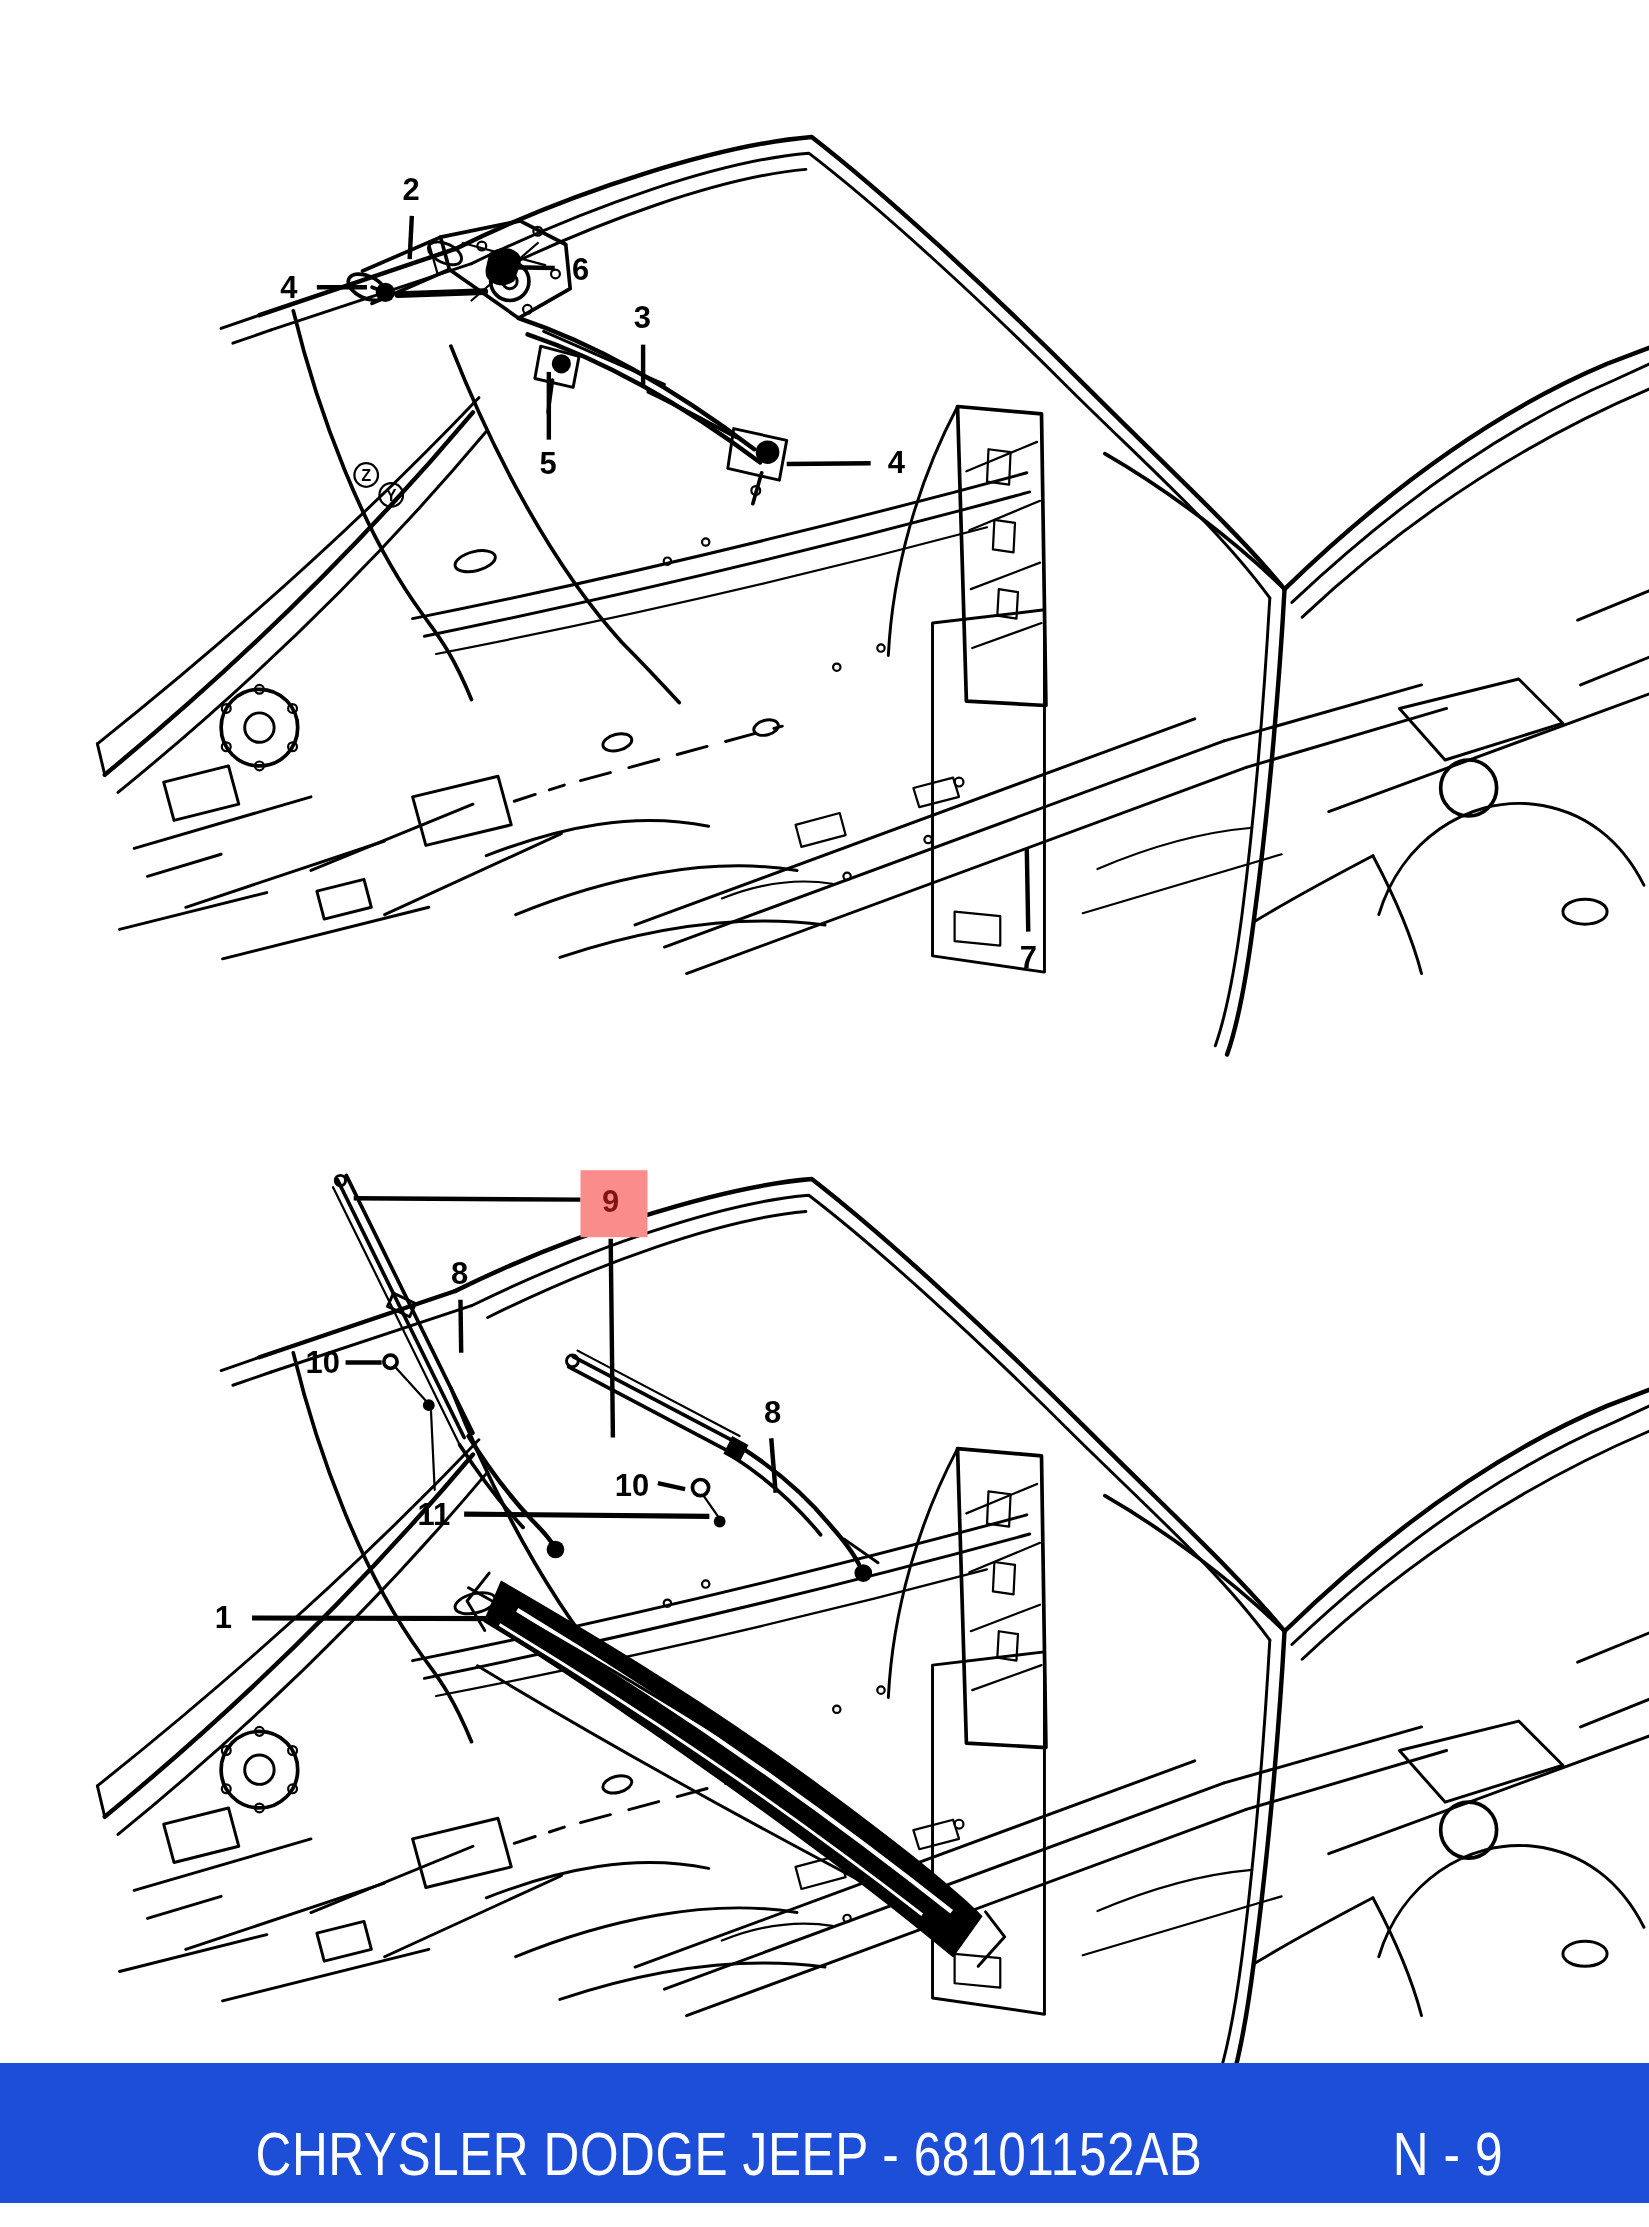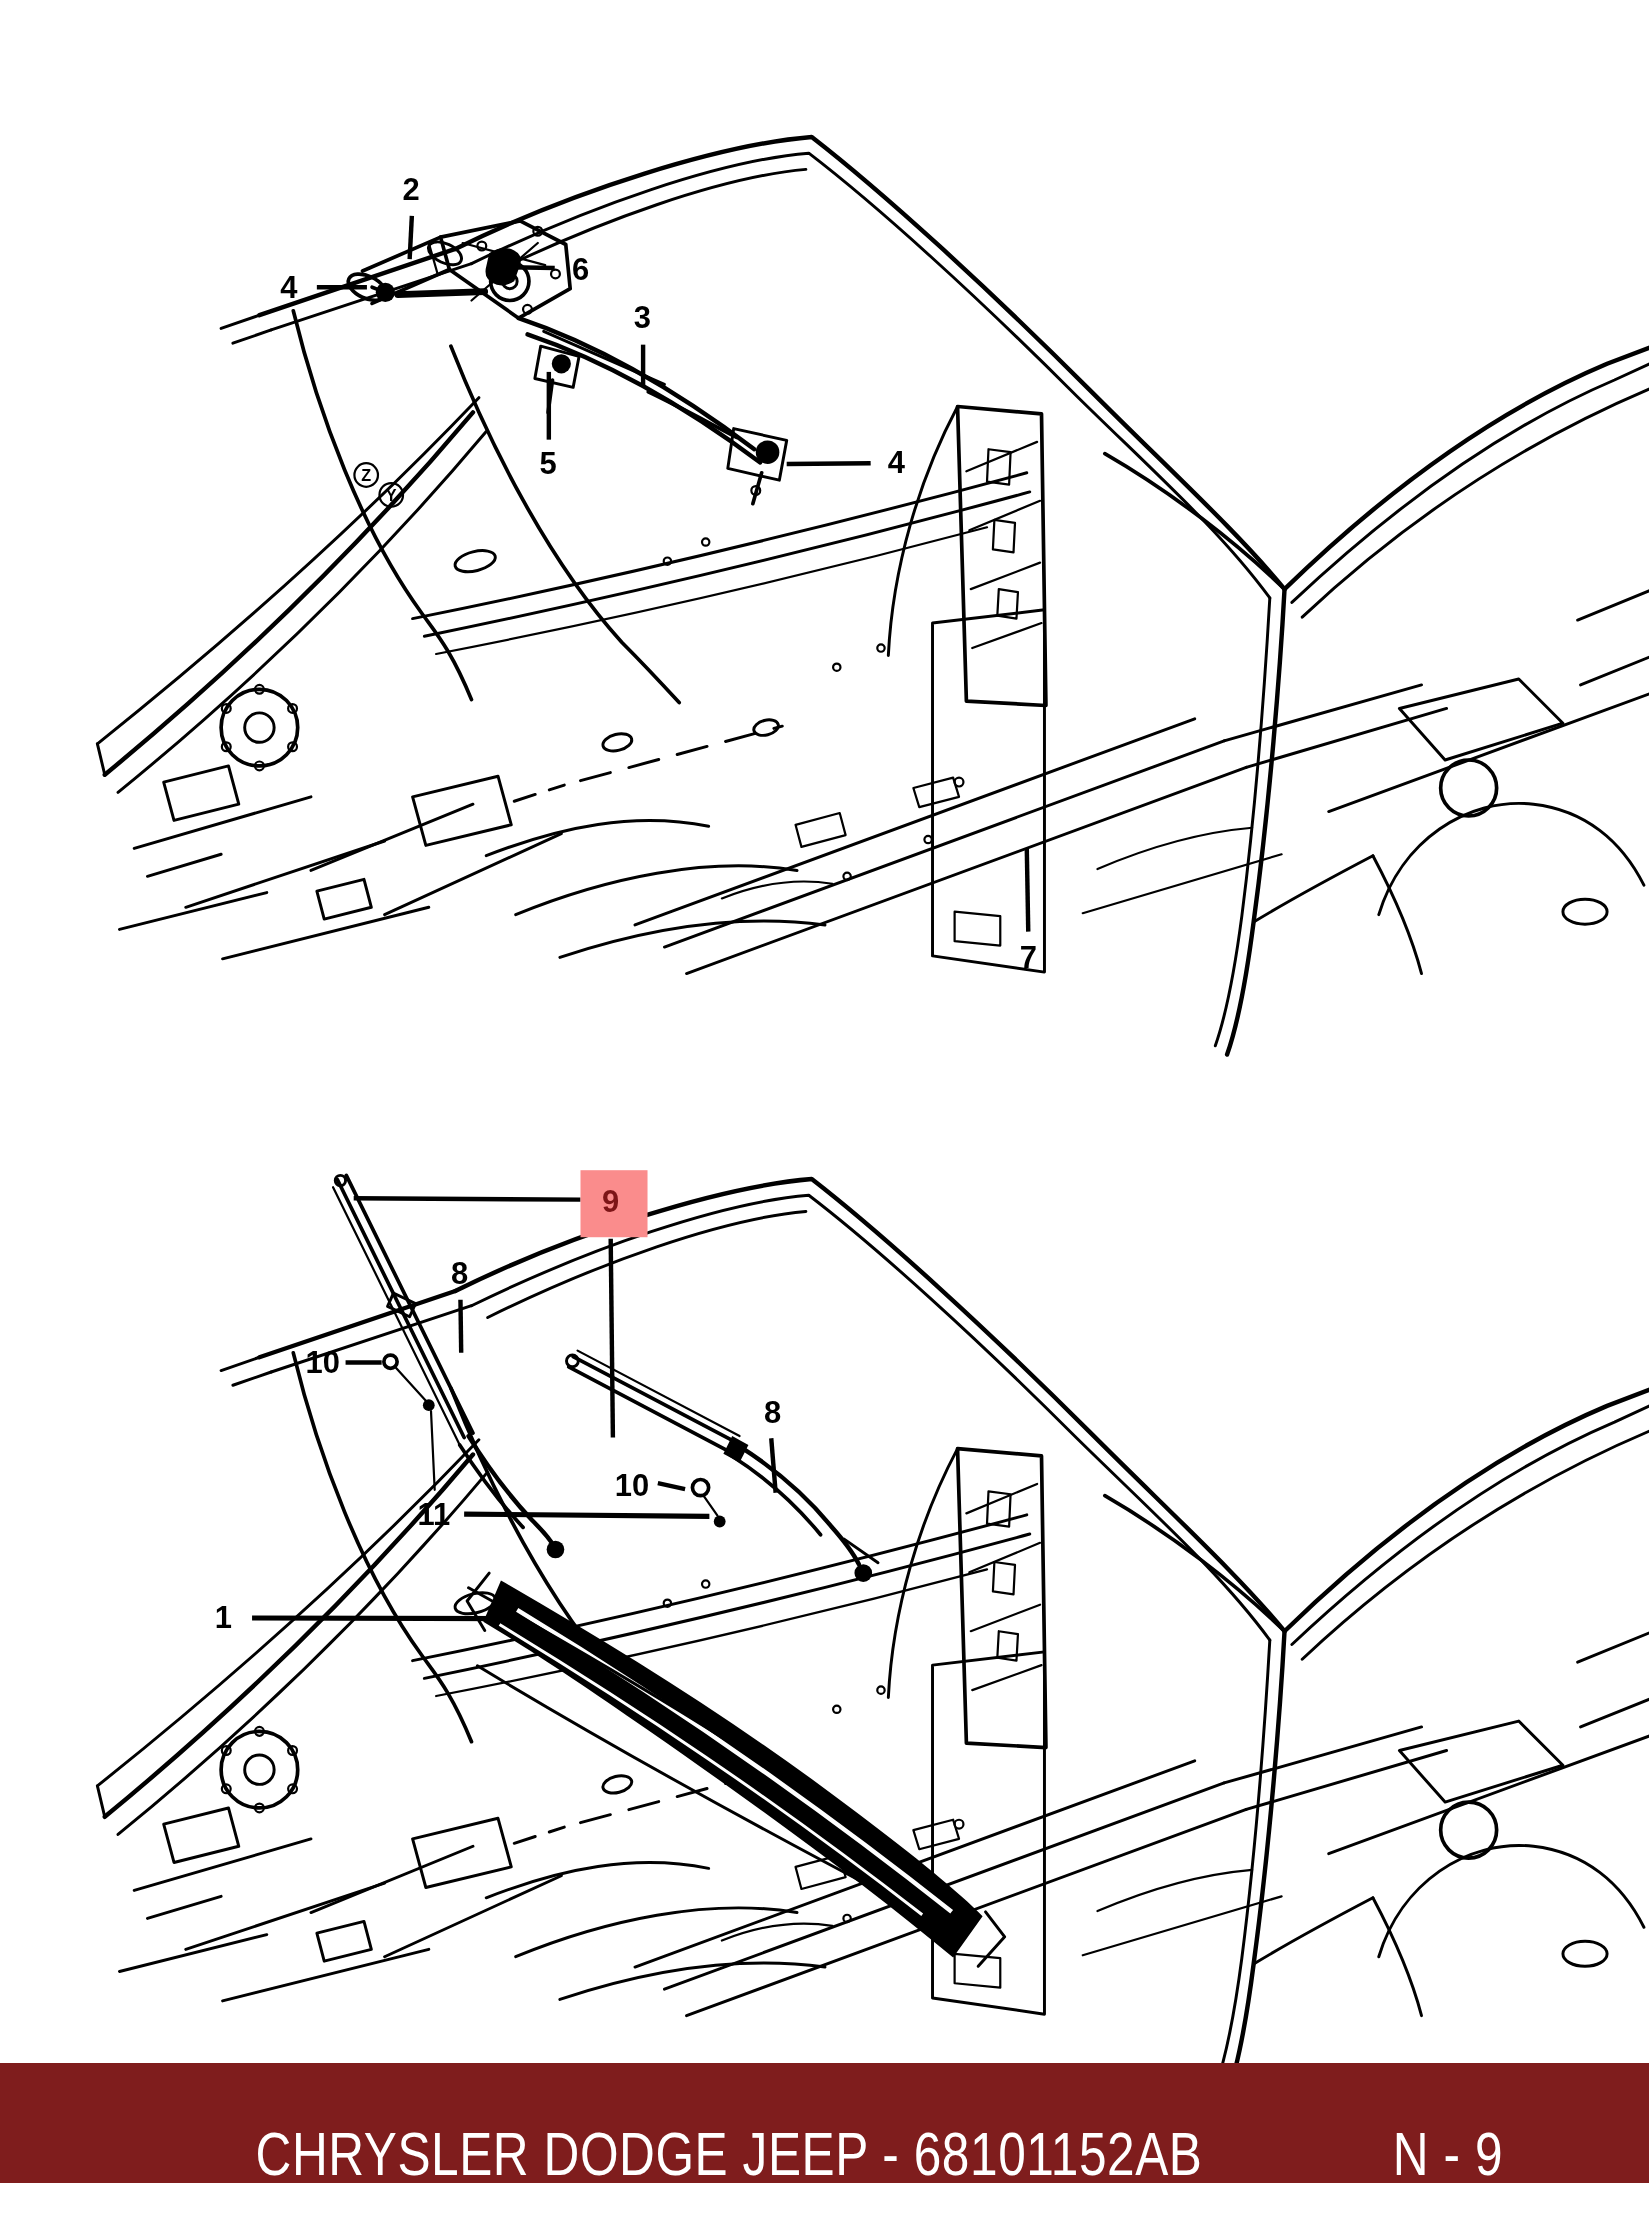--- a/index.html
+++ b/index.html
@@ -16,22 +16,22 @@
   .ln5 { fill:none; stroke:#000; stroke-width:5; stroke-linecap:round; stroke-linejoin:round; }
   .ln6 { fill:none; stroke:#000; stroke-width:6; stroke-linecap:round; stroke-linejoin:round; }
   .blk { fill:#000; stroke:none; }
   .leader { fill:none; stroke:#000; stroke-width:6; stroke-linecap:butt; }
   .leader7 { fill:none; stroke:#000; stroke-width:7; stroke-linecap:butt; }
   .callout { font-family:"Liberation Sans", sans-serif; font-size:42px; font-weight:bold;
              fill:#000; text-anchor:middle; }
   .vmark { font-family:"Liberation Sans", sans-serif; font-size:22px; font-weight:bold;
            fill:#000; text-anchor:middle; }
   .hl-num { fill:#7d1517; }
-  .footer { position:absolute; left:0; top:2063px; width:1650px; height:120px;
-            background:#7f1d1d; }
+  .footer { position:absolute; left:0; top:2063px; width:1650px; height:140px;
+            background:#1d4ed8; }
   .footer-brand, .footer-page {
     position:absolute; top:55px; color:#ffffff; font-size:62px; font-weight:normal;
     letter-spacing:0.7px; white-space:nowrap;
     transform:translateX(-50%) scaleX(0.80); transform-origin:center top;
   }
   .footer-brand { left:729px; }
   .footer-page  { left:1448px; }
 </style>
 </head>
 <body>

